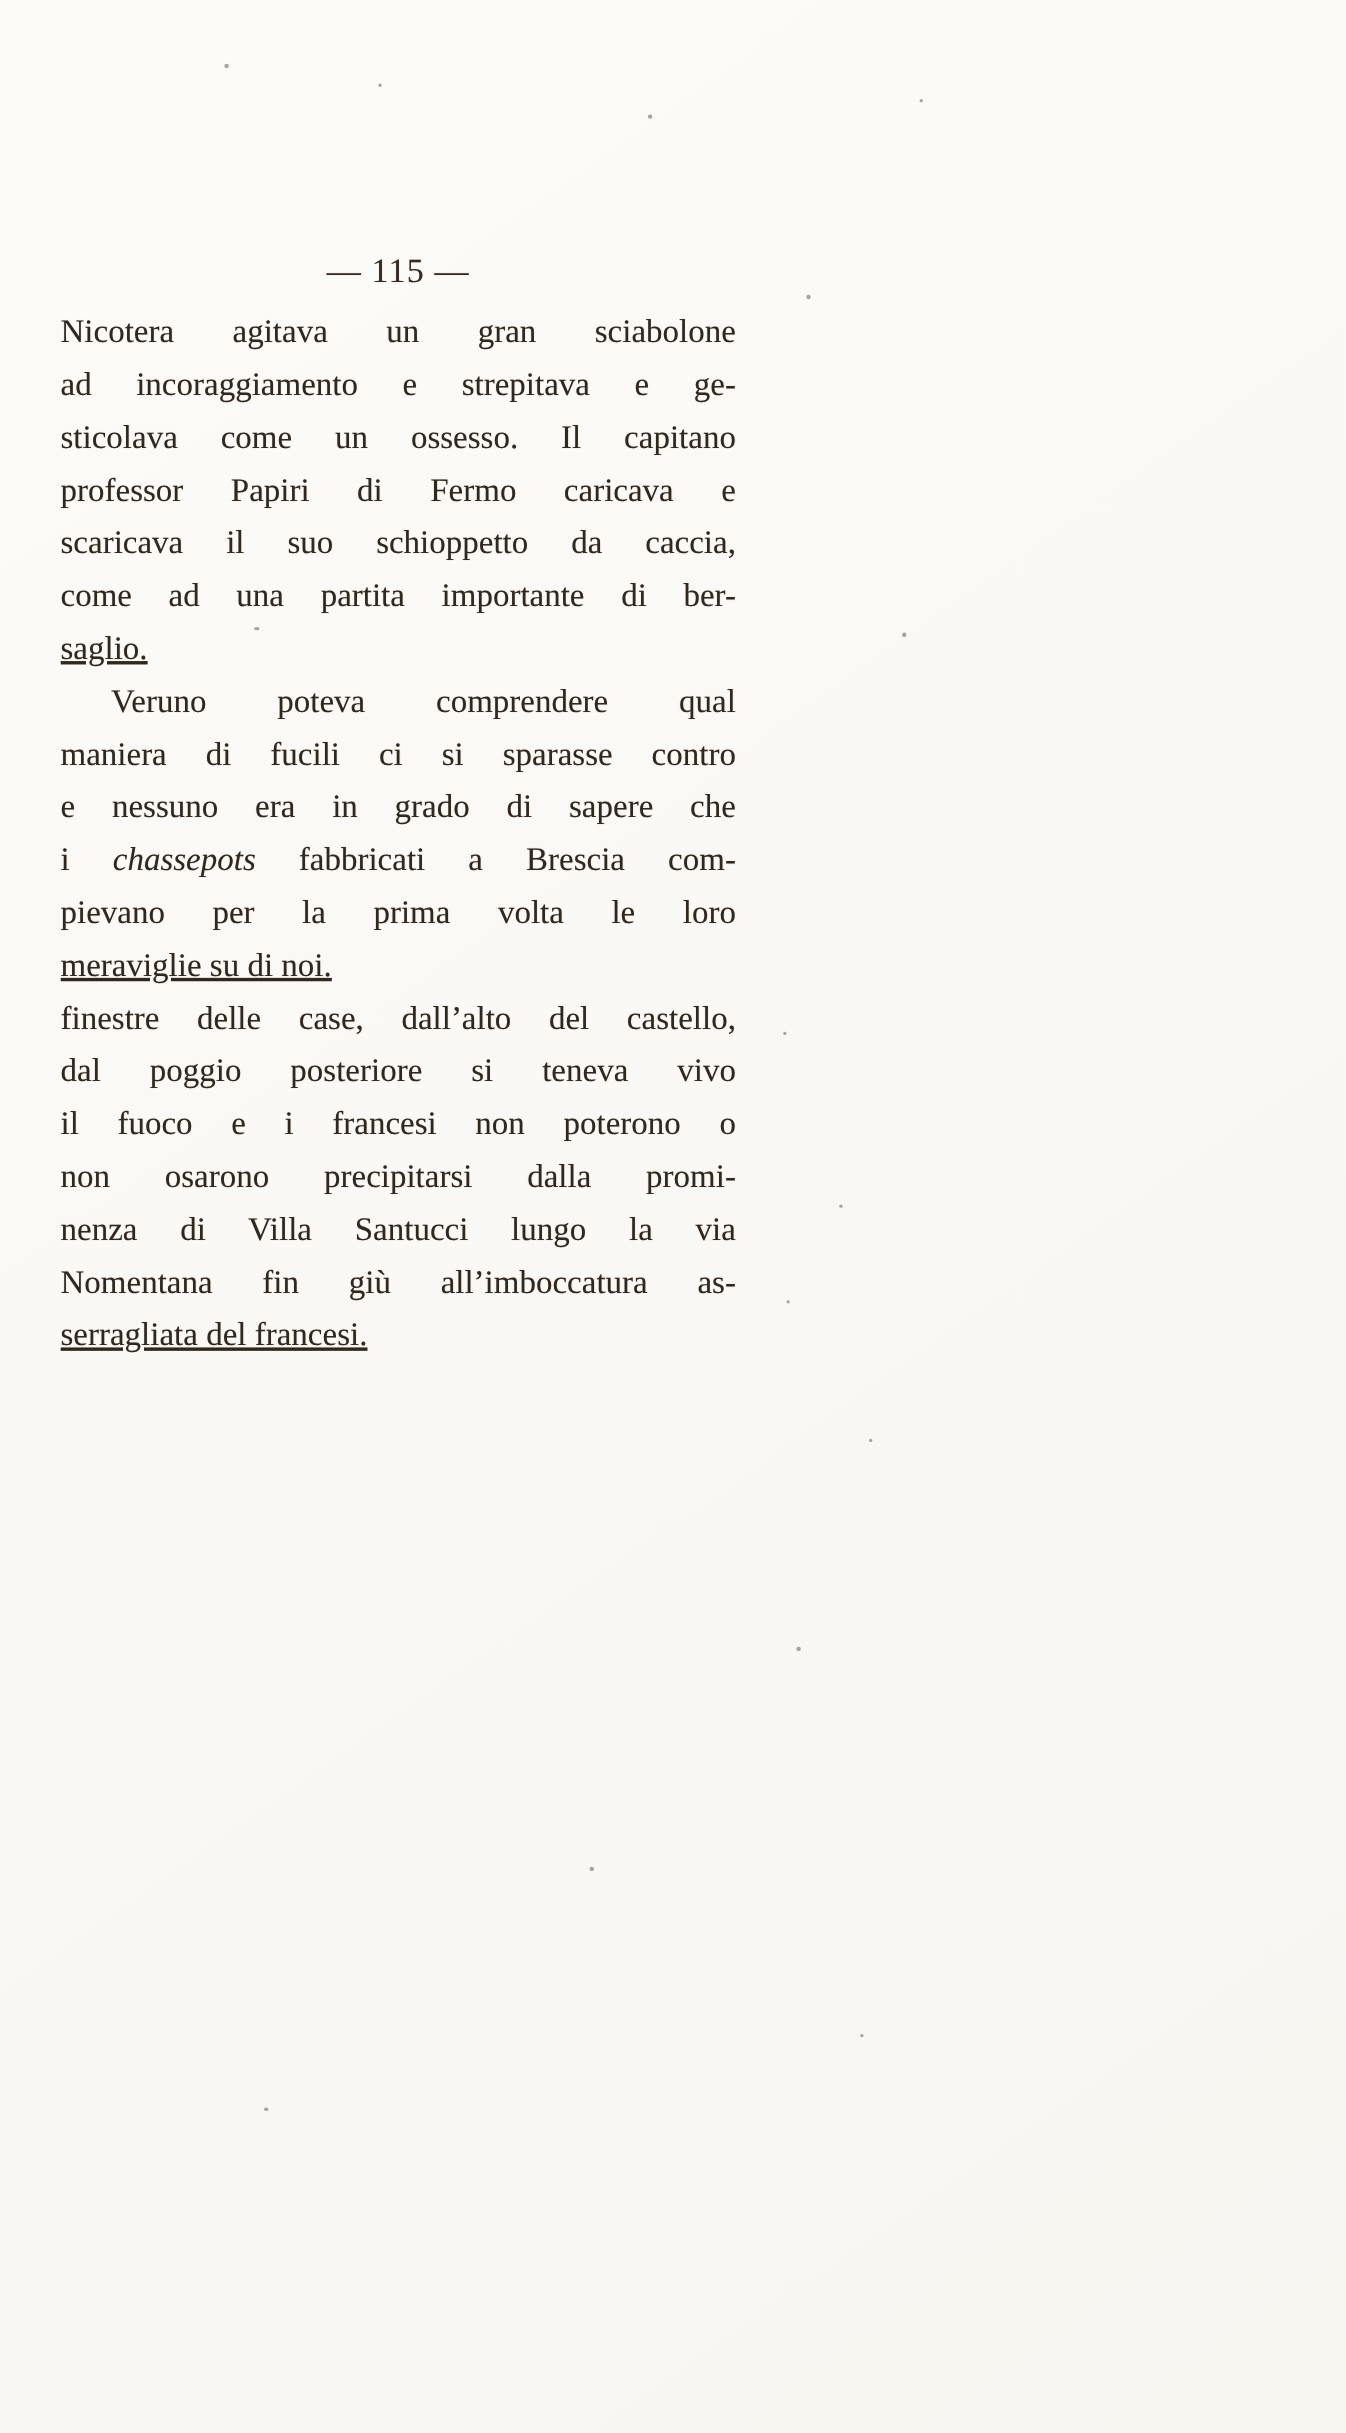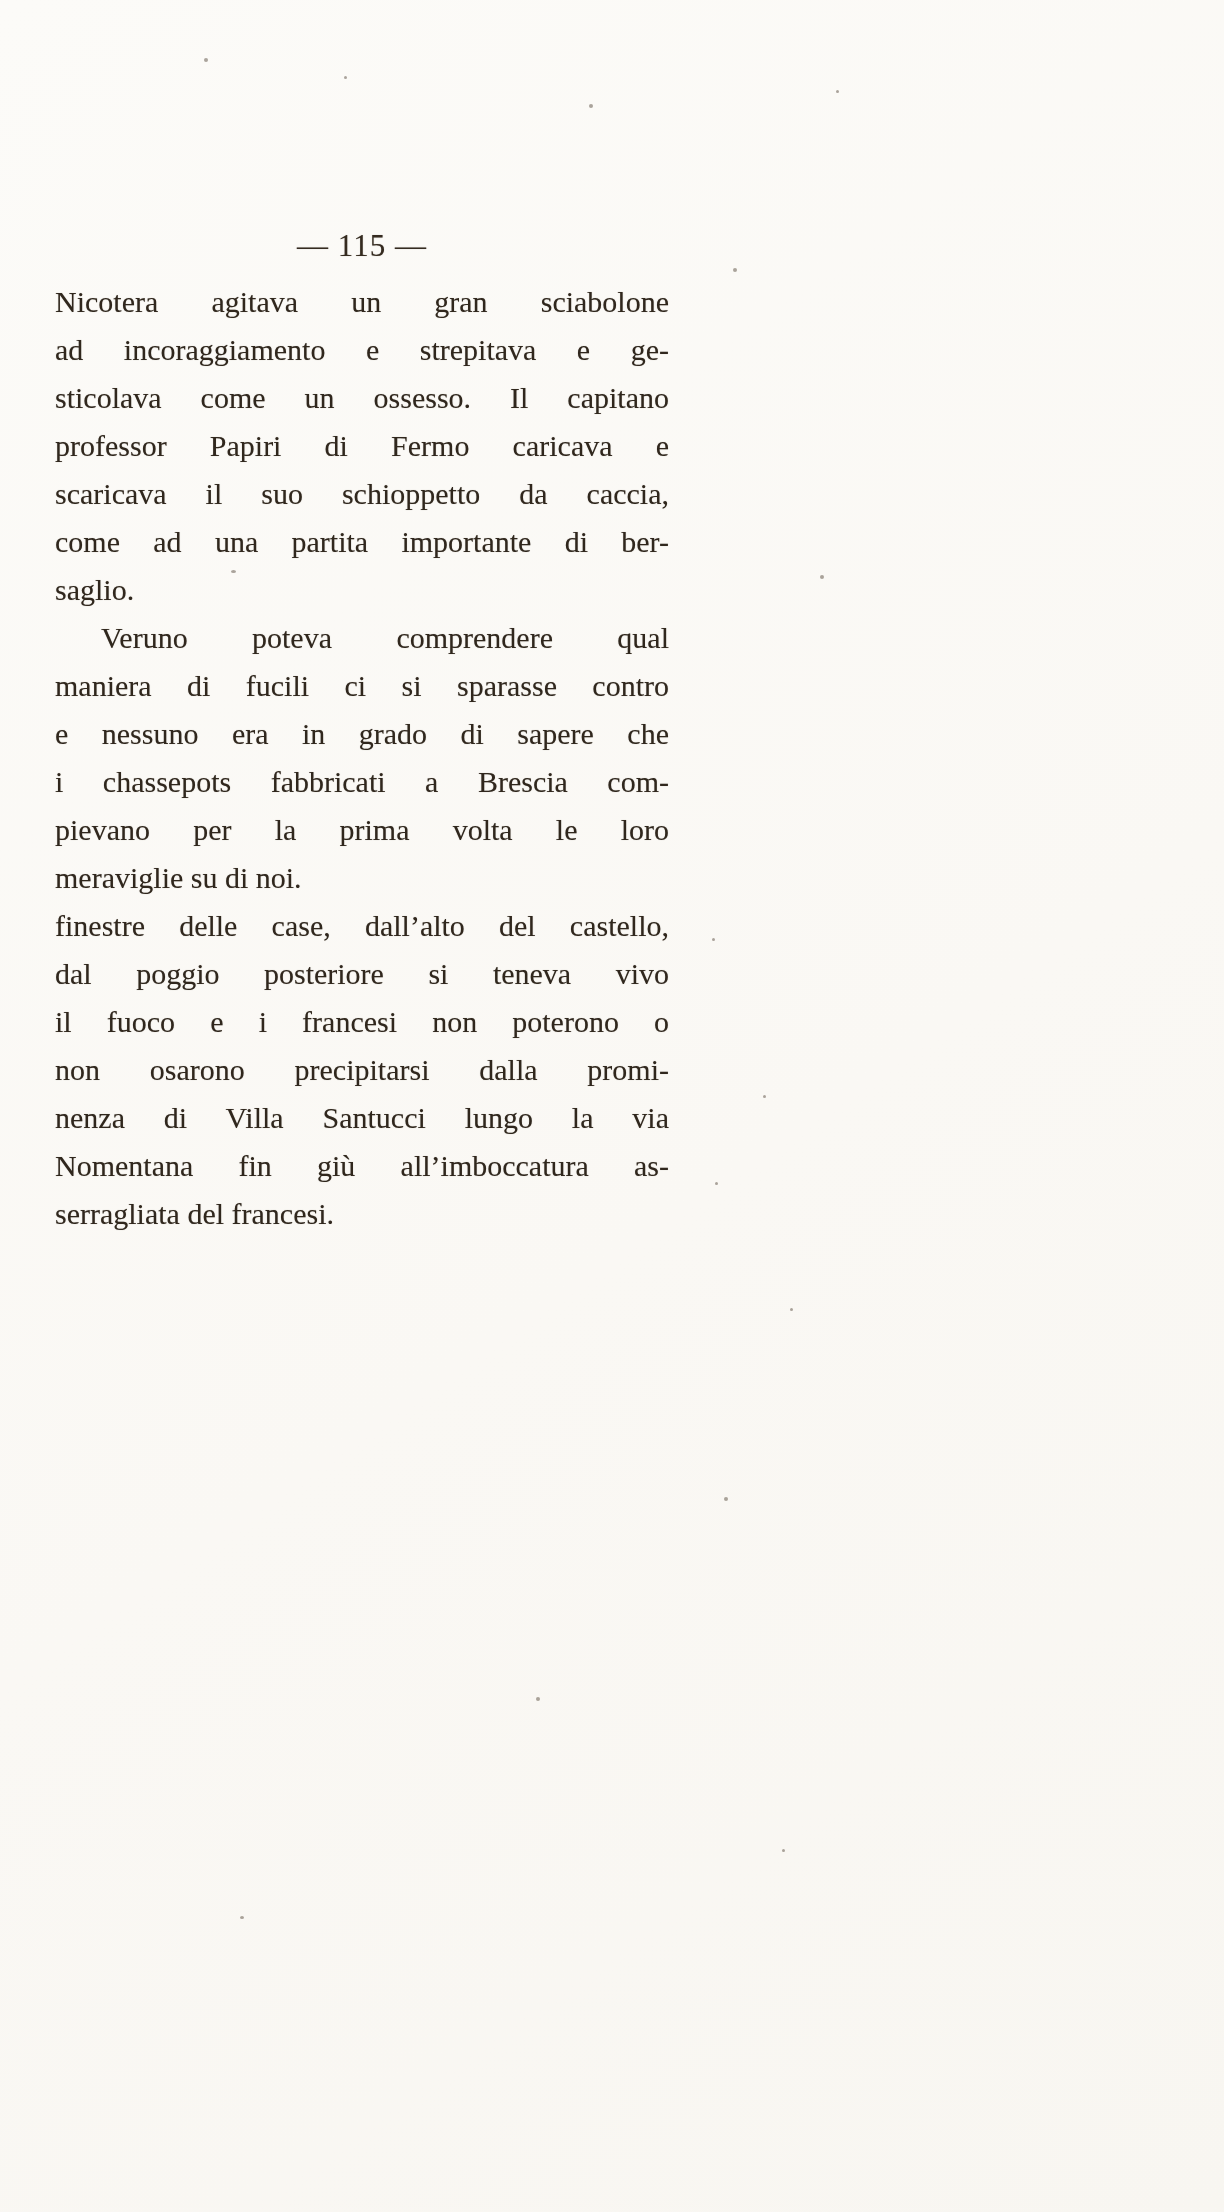--- a/index.html
+++ b/index.html
@@ -53,28 +53,30 @@
   }
   
   .line::after {
     content: "";
     display: inline-block;
     width: 100%;
     height: 0;
   }
   .line.last {
     text-align: left;
+    text-decoration: underline;
   }
   .line.last::after {
     content: none;
   }
   .line.indent {
     text-indent: 46px;
   }
   .line .italic {
+    font-style: italic;
   }
 
   .speck {
     position: absolute;
     border-radius: 50%;
     background: rgba(70, 58, 44, 0.45);
   }
 </style>
 </head>
 <body>

